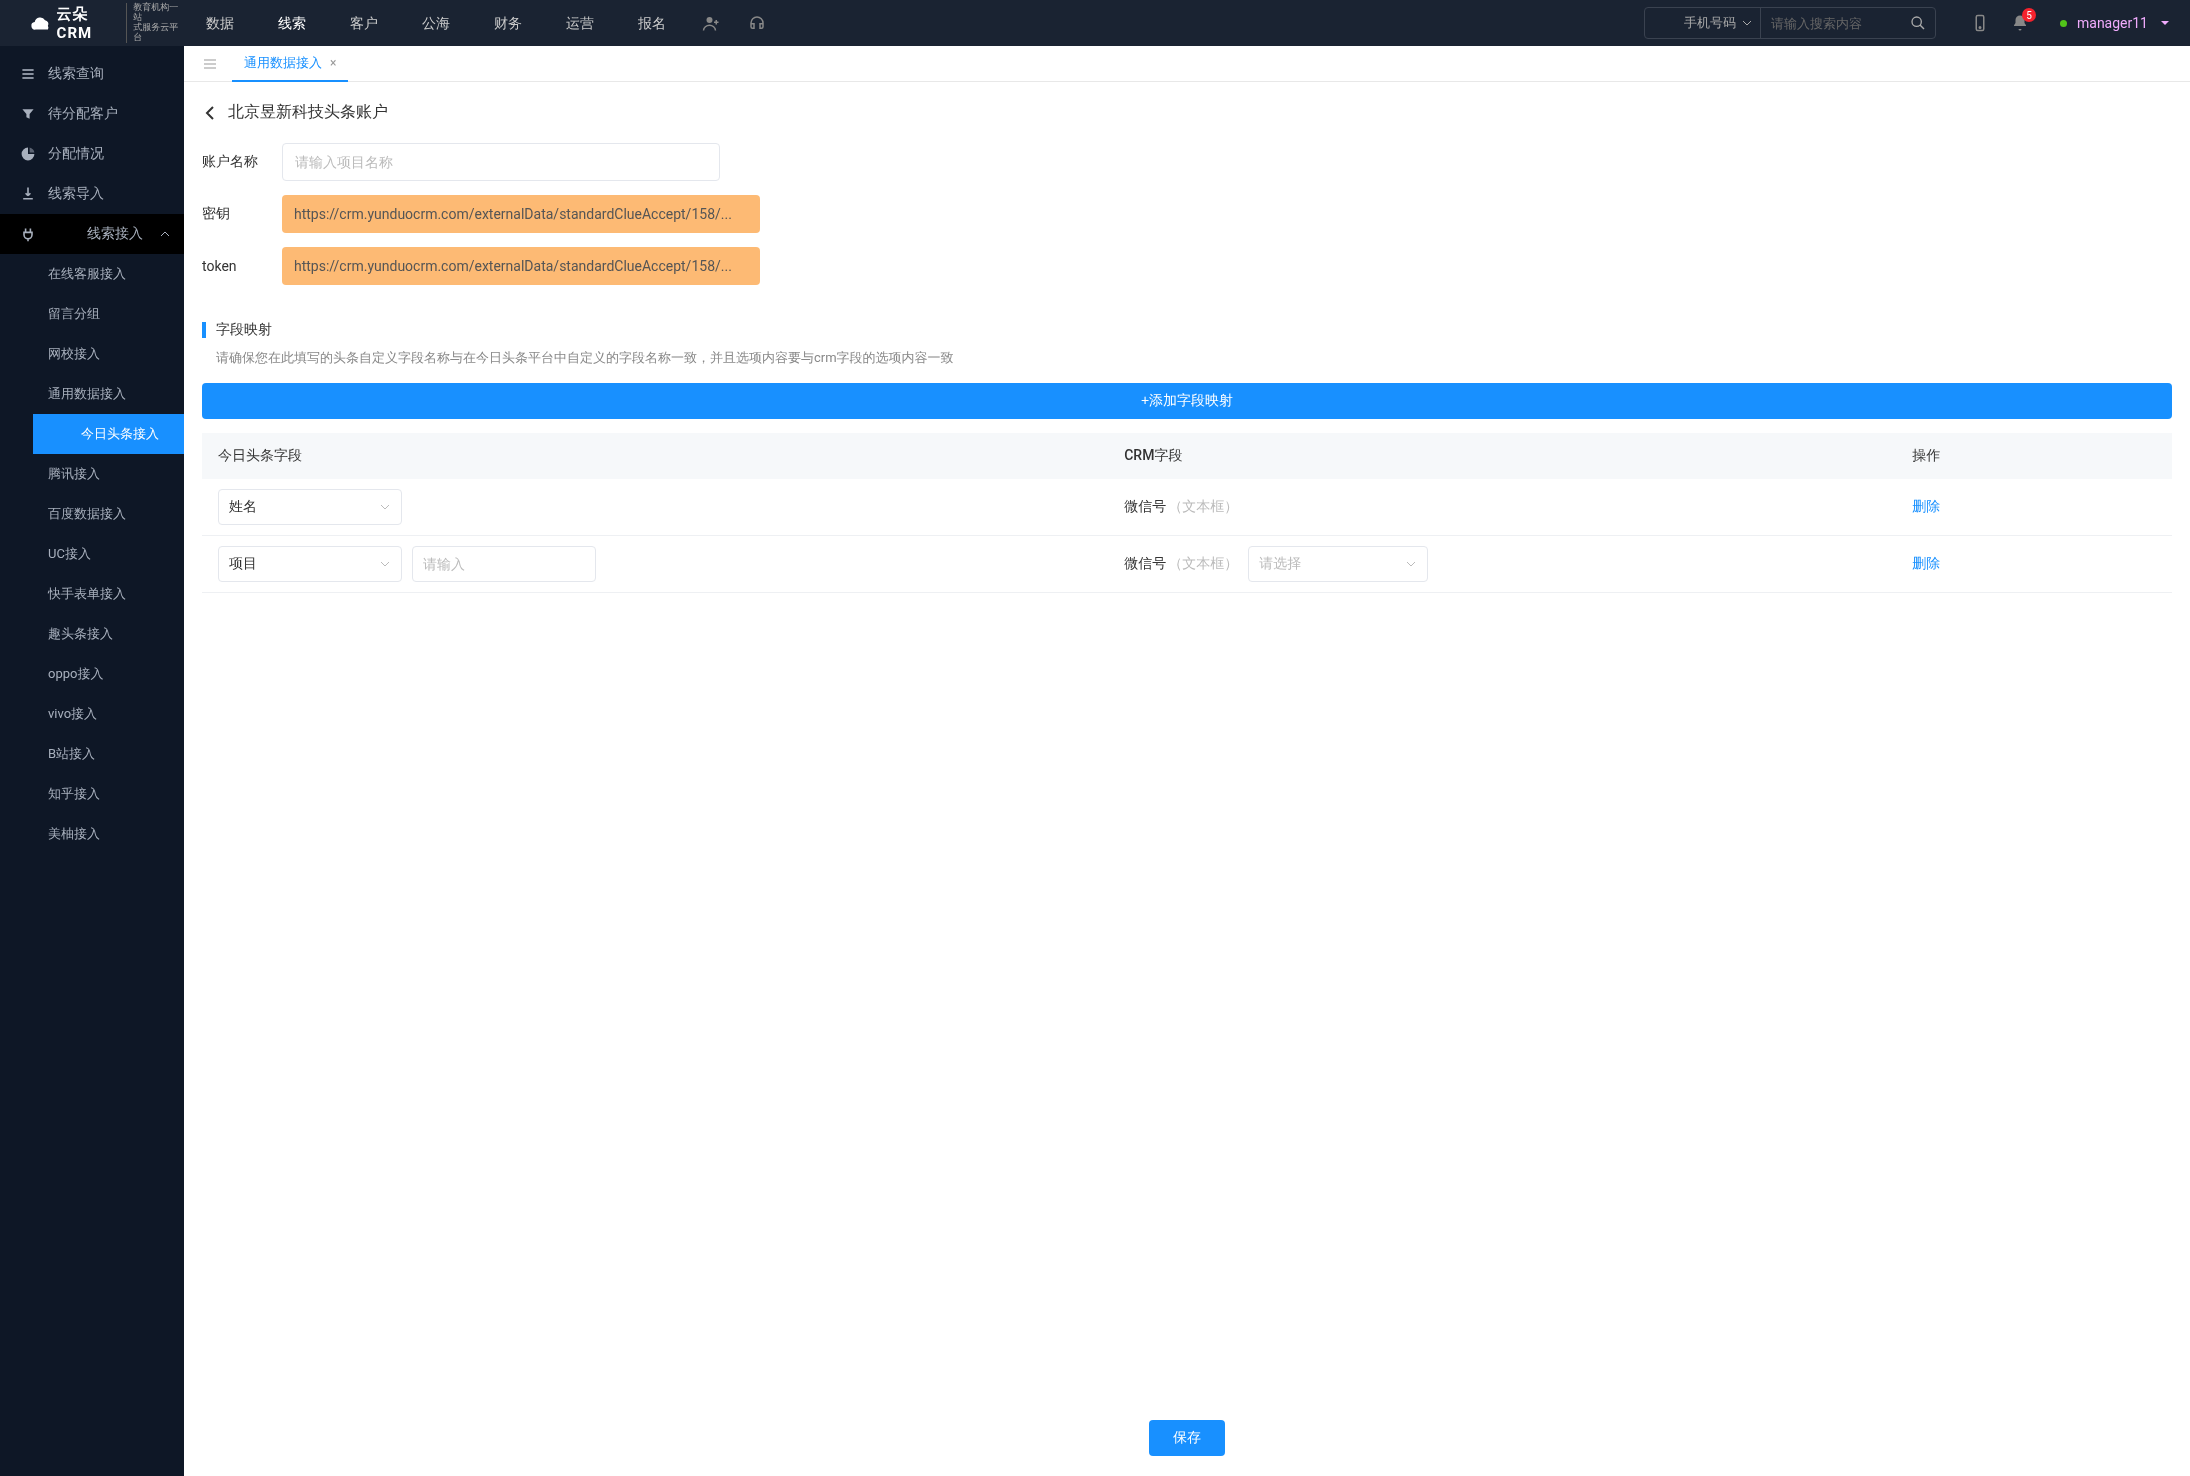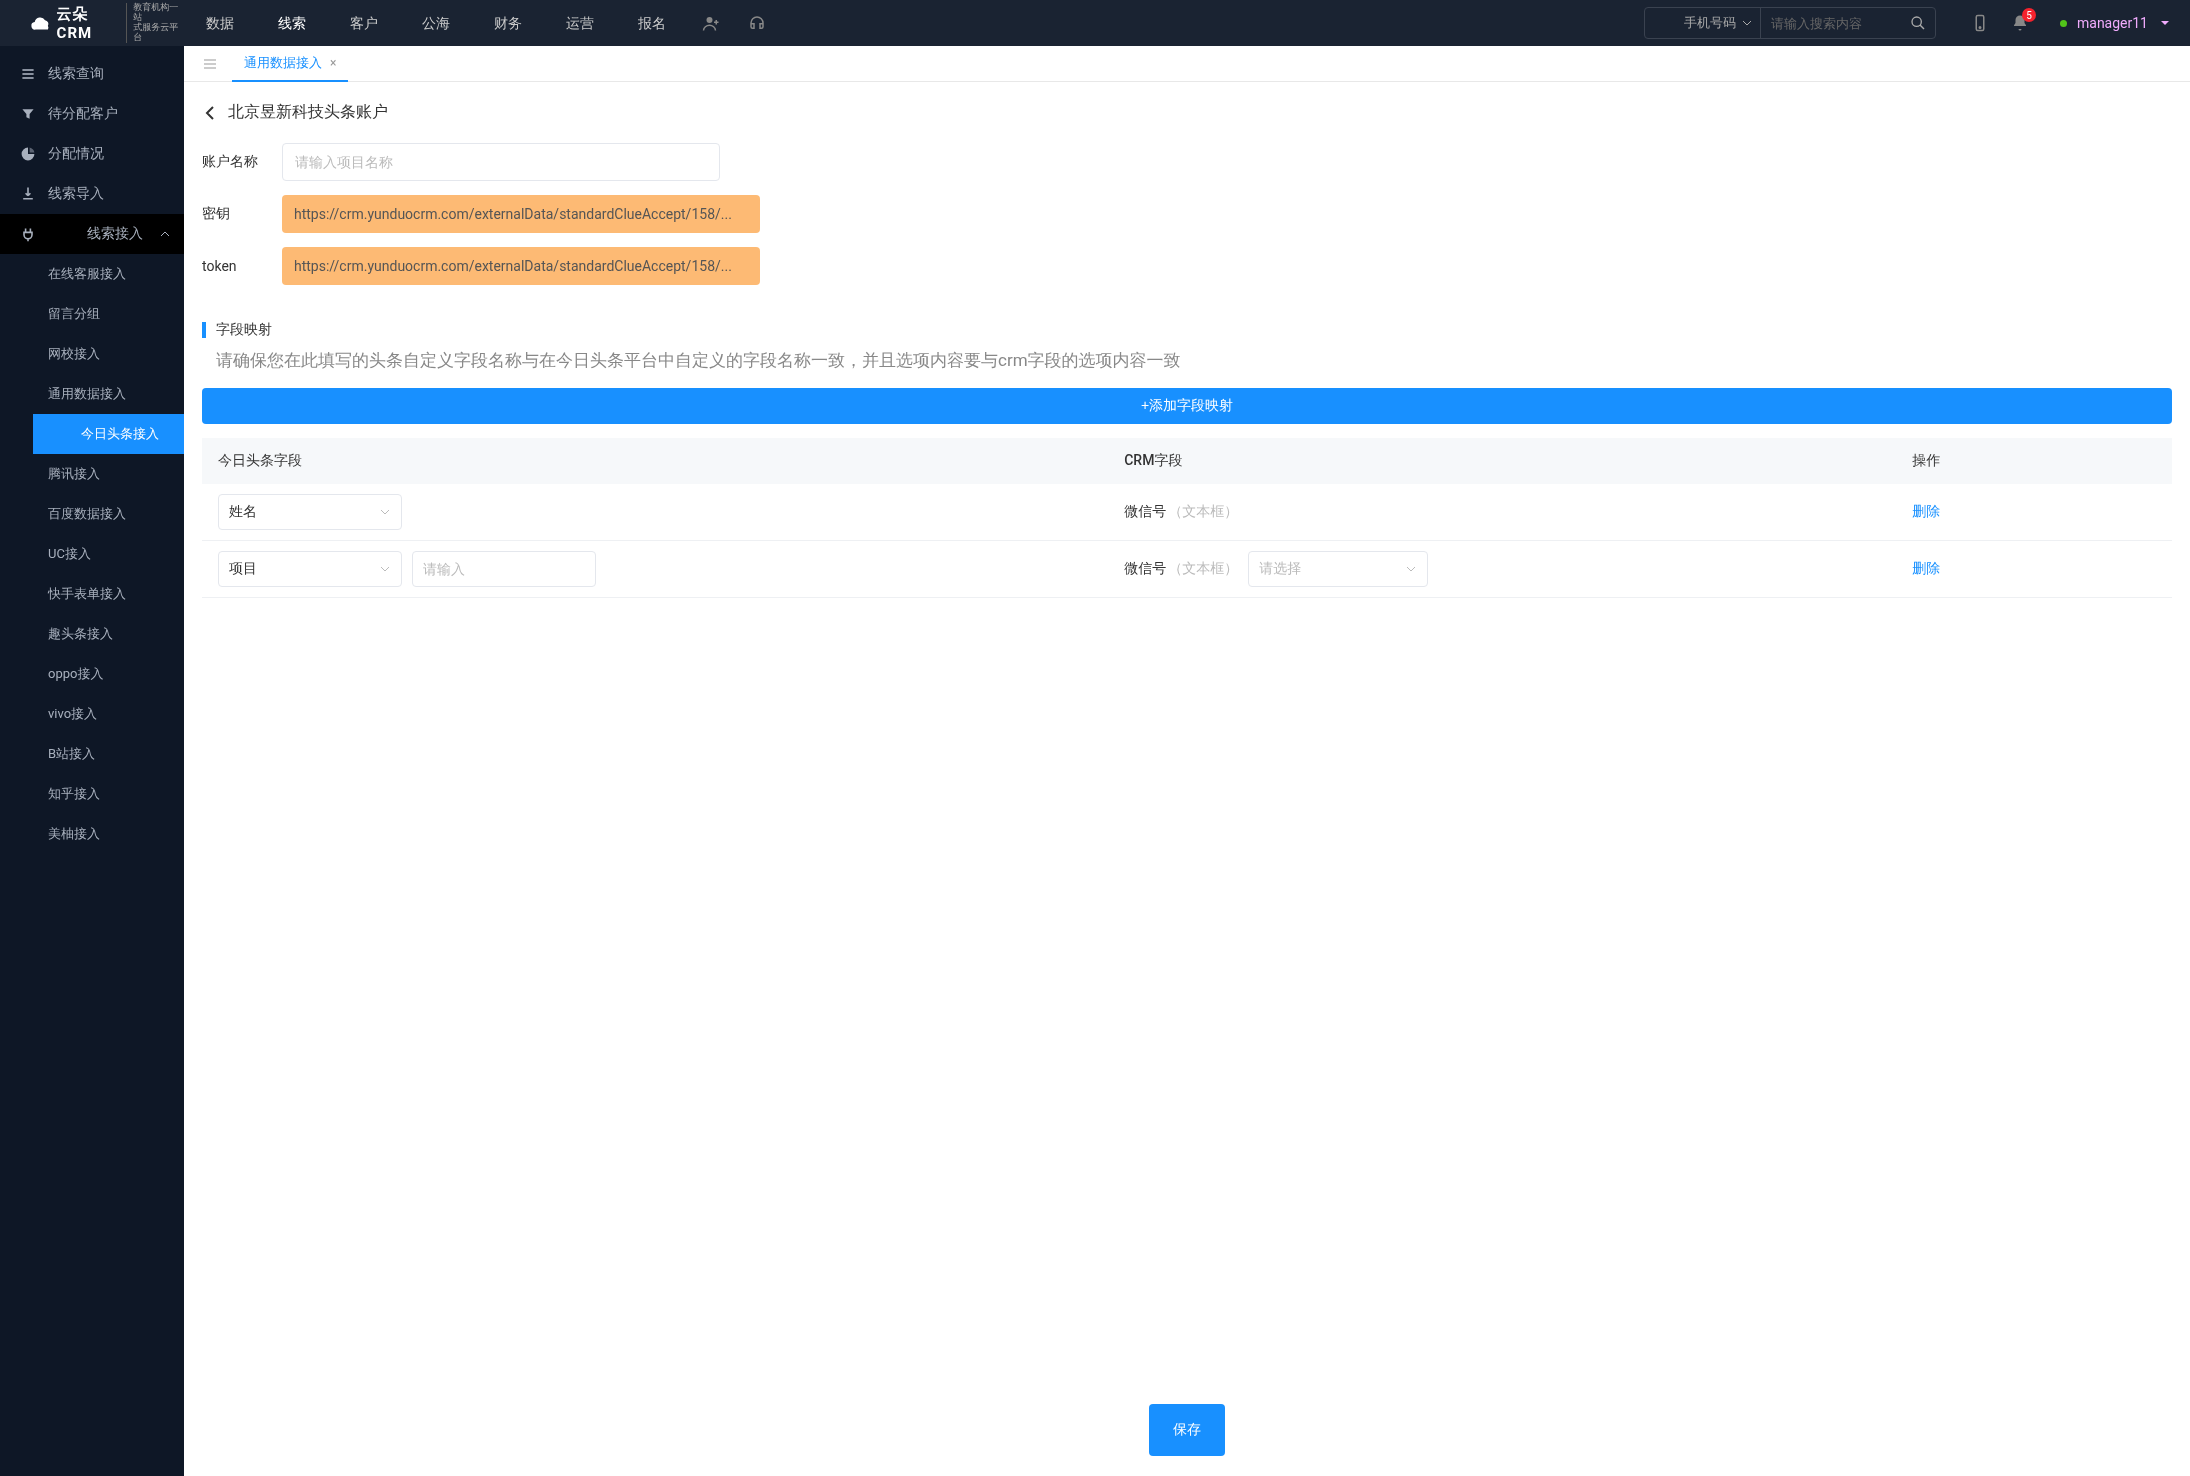--- a/index.html
+++ b/index.html
@@ -56,37 +56,37 @@
 
 .form-row { display:flex; align-items:center; margin-bottom:14px; }
 .form-label { width:72px; text-align:left; font-size:14px; color:#333; margin-right:8px; }
 .input { height:38px; border:1px solid #e4e7ed; border-radius:4px; padding:6px 12px; font-size:14px; outline:none; width:438px; }
 .input::placeholder { color:#bbb; }
 .input-ro { height:38px; background:#fdba74; border-radius:4px; padding:0 12px; font-size:14px; width:478px; display:flex; align-items:center; color:#555; overflow:hidden; white-space:nowrap; text-overflow:ellipsis; }
 
 .section-title-wrap { display:flex; align-items:center; margin-top:22px; margin-bottom:10px; }
 .blue-bar { width:4px; height:16px; background:#1890ff; margin-right:10px; }
 .section-title { font-size:14px; font-weight:500; }
-.section-desc { font-size:17px; color:#888; margin-bottom:16px; padding-left:14px; }
+.section-desc { font-size:13px; color:#888; margin-bottom:16px; padding-left:14px; }
 
 .add-btn { height:36px; background:#1890ff; color:#fff; border:none; border-radius:4px; padding:0 14px; font-size:14px; cursor:pointer; margin-bottom:14px; }
 
 .table { width:100%; border-collapse:collapse; }
 .table th { background:#f6f8fa; text-align:left; padding:14px 16px; font-weight:500; font-size:14px; color:#333; }
 .table td { padding:10px 16px; border-bottom:1px solid #eef0f3; font-size:14px; vertical-align:middle; }
 .sel { height:36px; border:1px solid #e4e7ed; border-radius:4px; padding:0 10px; min-width:184px; display:flex; align-items:center; justify-content:space-between; cursor:pointer; background:#fff; }
 .sel-placeholder { color:#bbb; }
 .sel svg { width:12px; height:12px; color:#bbb; }
 .small-input { height:36px; border:1px solid #e4e7ed; border-radius:4px; padding:0 10px; width:184px; font-size:14px; outline:none; }
 .small-input::placeholder { color:#bbb; }
 .hint { color:#bbb; margin-left:2px; }
 .link-del { color:#1890ff; cursor:pointer; }
 
 .footer-actions { margin-top:auto; display:flex; justify-content:center; padding-top:40px; }
-.save-btn { height:52px; background:#1890ff; color:#fff; border:none; border-radius:4px; padding:0 24px; font-size:14px; cursor:pointer; }
+.save-btn { height:36px; background:#1890ff; color:#fff; border:none; border-radius:4px; padding:0 24px; font-size:14px; cursor:pointer; }
 
 
 .sidebar::-webkit-scrollbar{width:0}
 </style>
 </head>
 <body>
 
 <div class="header">
   <div class="logo-wrap">
     <svg class="logo-icon" viewBox="0 0 24 24" fill="#fff">

